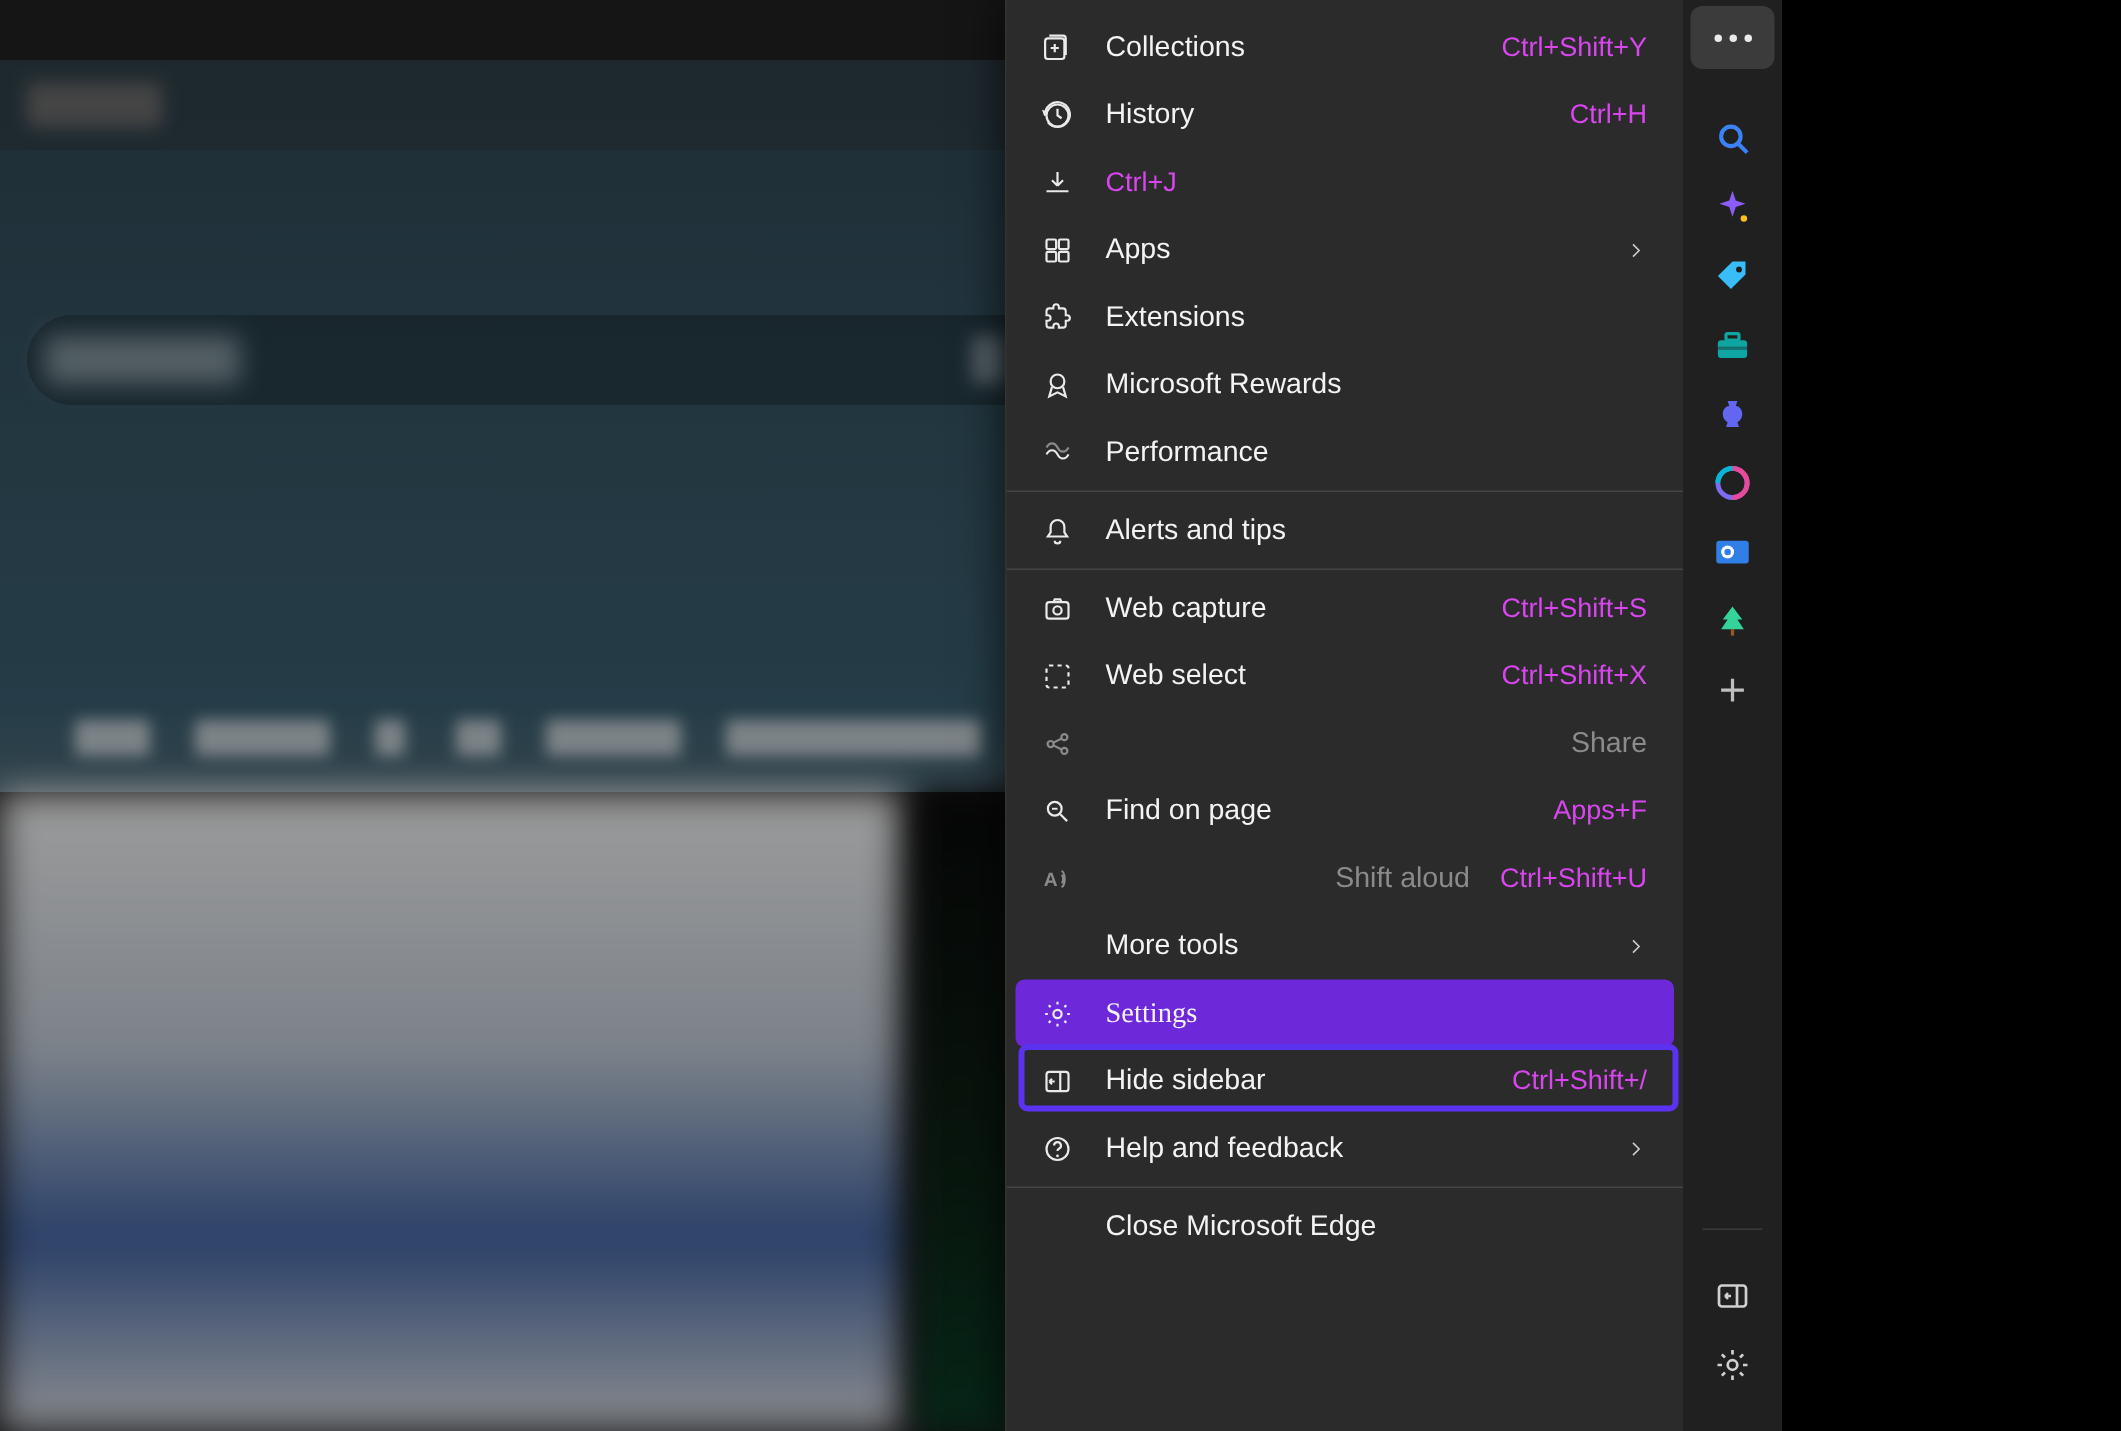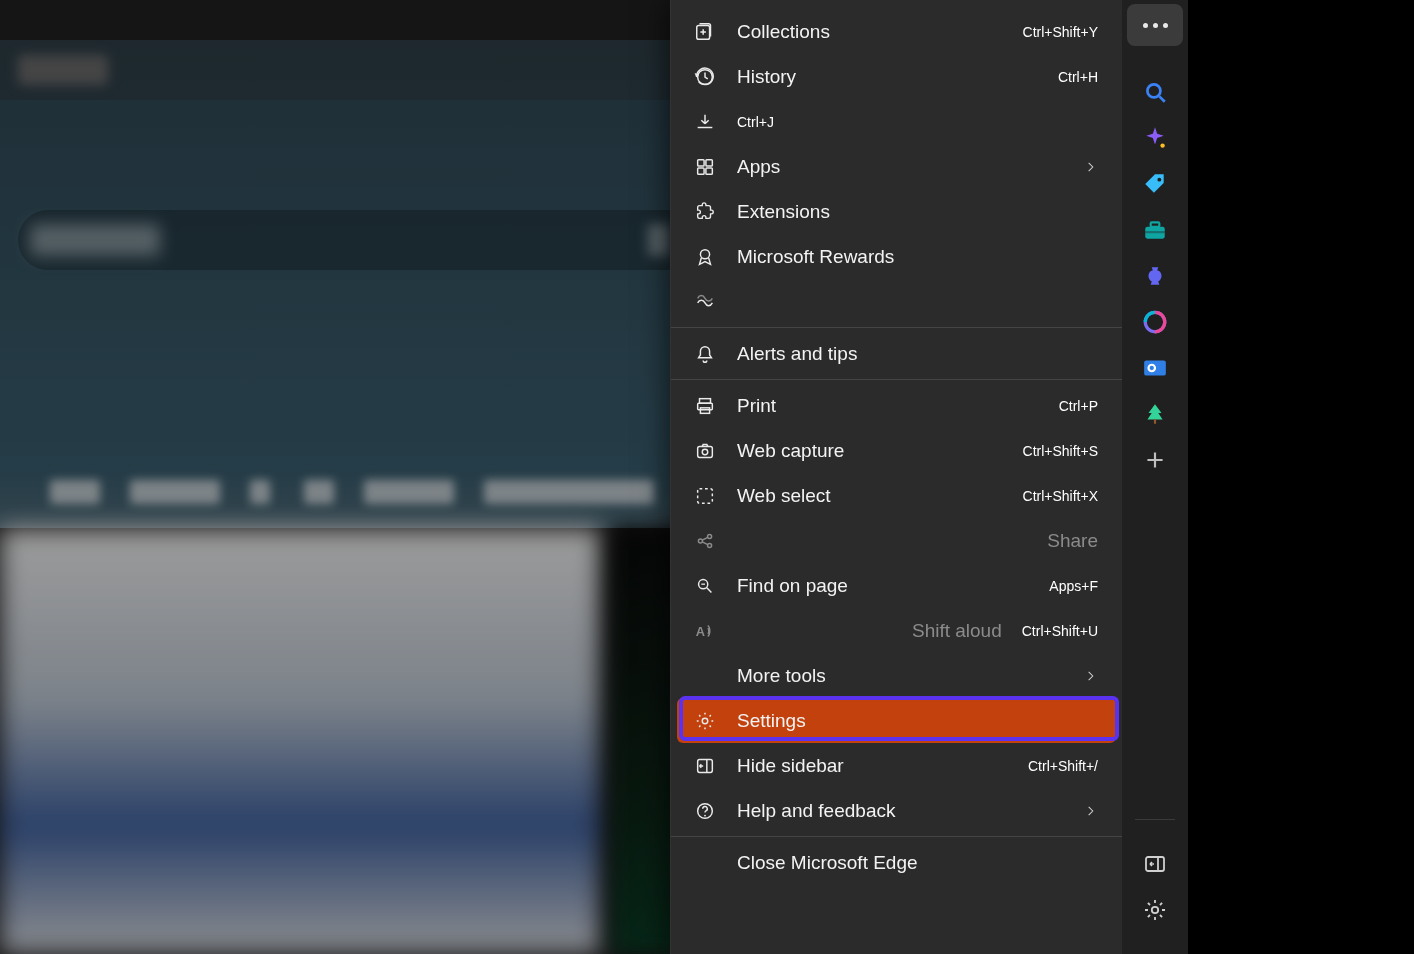--- a/index.html
+++ b/index.html
@@ -39,28 +39,28 @@
     box-shadow: -6px 0 24px rgba(0,0,0,.5);
     overflow: hidden;
   }
   .menu-inner { height:100%; overflow:hidden; }
   .menu-item {
     display: flex; align-items: center; height: 45px; padding: 0 24px 0 22px;
     gap: 20px; font-size: 19px; color: #f3f3f3; cursor: pointer;
   }
   .menu-item .mi-icon { width:24px; height:24px; flex:0 0 24px; color:#eaeaea; display:flex; align-items:center; justify-content:center;}
   .menu-item .mi-label { flex:1 1 auto; }
-  .menu-item .mi-short { color:#ffffff; font-size:14px; }
+  .menu-item .mi-short { color:#d946ef; font-size:18px; }
   .menu-item .mi-chev { width:14px; height:14px; }
   .menu-item.disabled { color:#8b8b8b;text-align:right; }
   .menu-item.disabled .mi-icon { color:#8b8b8b; }
   .menu-item.no-icon .mi-icon { visibility:hidden; }
   .menu-sep { height:1px; background:rgba(255,255,255,.12); margin: 3px 0; }
 
-  .menu-item.hovered { background:#c2410c; border-radius:6px; margin:0 6px; padding:0 18px 0 16px;}
+  .menu-item.hovered { background:#6d28d9; border-radius:6px; margin:0 6px; padding:0 18px 0 16px;font-family:Liberation Serif, serif;}
   .settings-highlight {
     position:absolute; left:4px; border:4px solid #5b32f0; border-radius:6px; pointer-events:none;
   }
 
   
   .sidebar {
     position:absolute; top:0; right:0; width:66px; height:954px; background:#202020;
     display:flex; flex-direction:column; align-items:center; padding-top:2px;
   }
   .more-btn {
@@ -155,40 +155,32 @@
             </svg>
           </span>
           <span class="mi-label">Microsoft Rewards</span>
         </div>
         <div class="menu-item">
           <span class="mi-icon">
             <svg width="22" height="22" viewBox="0 0 24 24" style="color:currentColor">
               <use href="#ic-performance"></use>
             </svg>
           </span>
+          <span class="mi-label">Performance</span>
         </div>
         <div class="menu-sep"></div>
         <div class="menu-item">
           <span class="mi-icon">
             <svg width="22" height="22" viewBox="0 0 24 24" style="color:currentColor">
               <use href="#ic-alerts"></use>
             </svg>
           </span>
           <span class="mi-label">Alerts and tips</span>
         </div>
         <div class="menu-sep"></div>
-        <div class="menu-item">
-          <span class="mi-icon">
-            <svg width="22" height="22" viewBox="0 0 24 24" style="color:currentColor">
-              <use href="#ic-print"></use>
-            </svg>
-          </span>
-          <span class="mi-label">Print</span>
-          <span class="mi-short">Ctrl+P</span>
-        </div>
         <div class="menu-item">
           <span class="mi-icon">
             <svg width="22" height="22" viewBox="0 0 24 24" style="color:currentColor">
               <use href="#ic-webcapture"></use>
             </svg>
           </span>
           <span class="mi-label">Web capture</span>
           <span class="mi-short">Ctrl+Shift+S</span>
         </div>
         <div class="menu-item">

